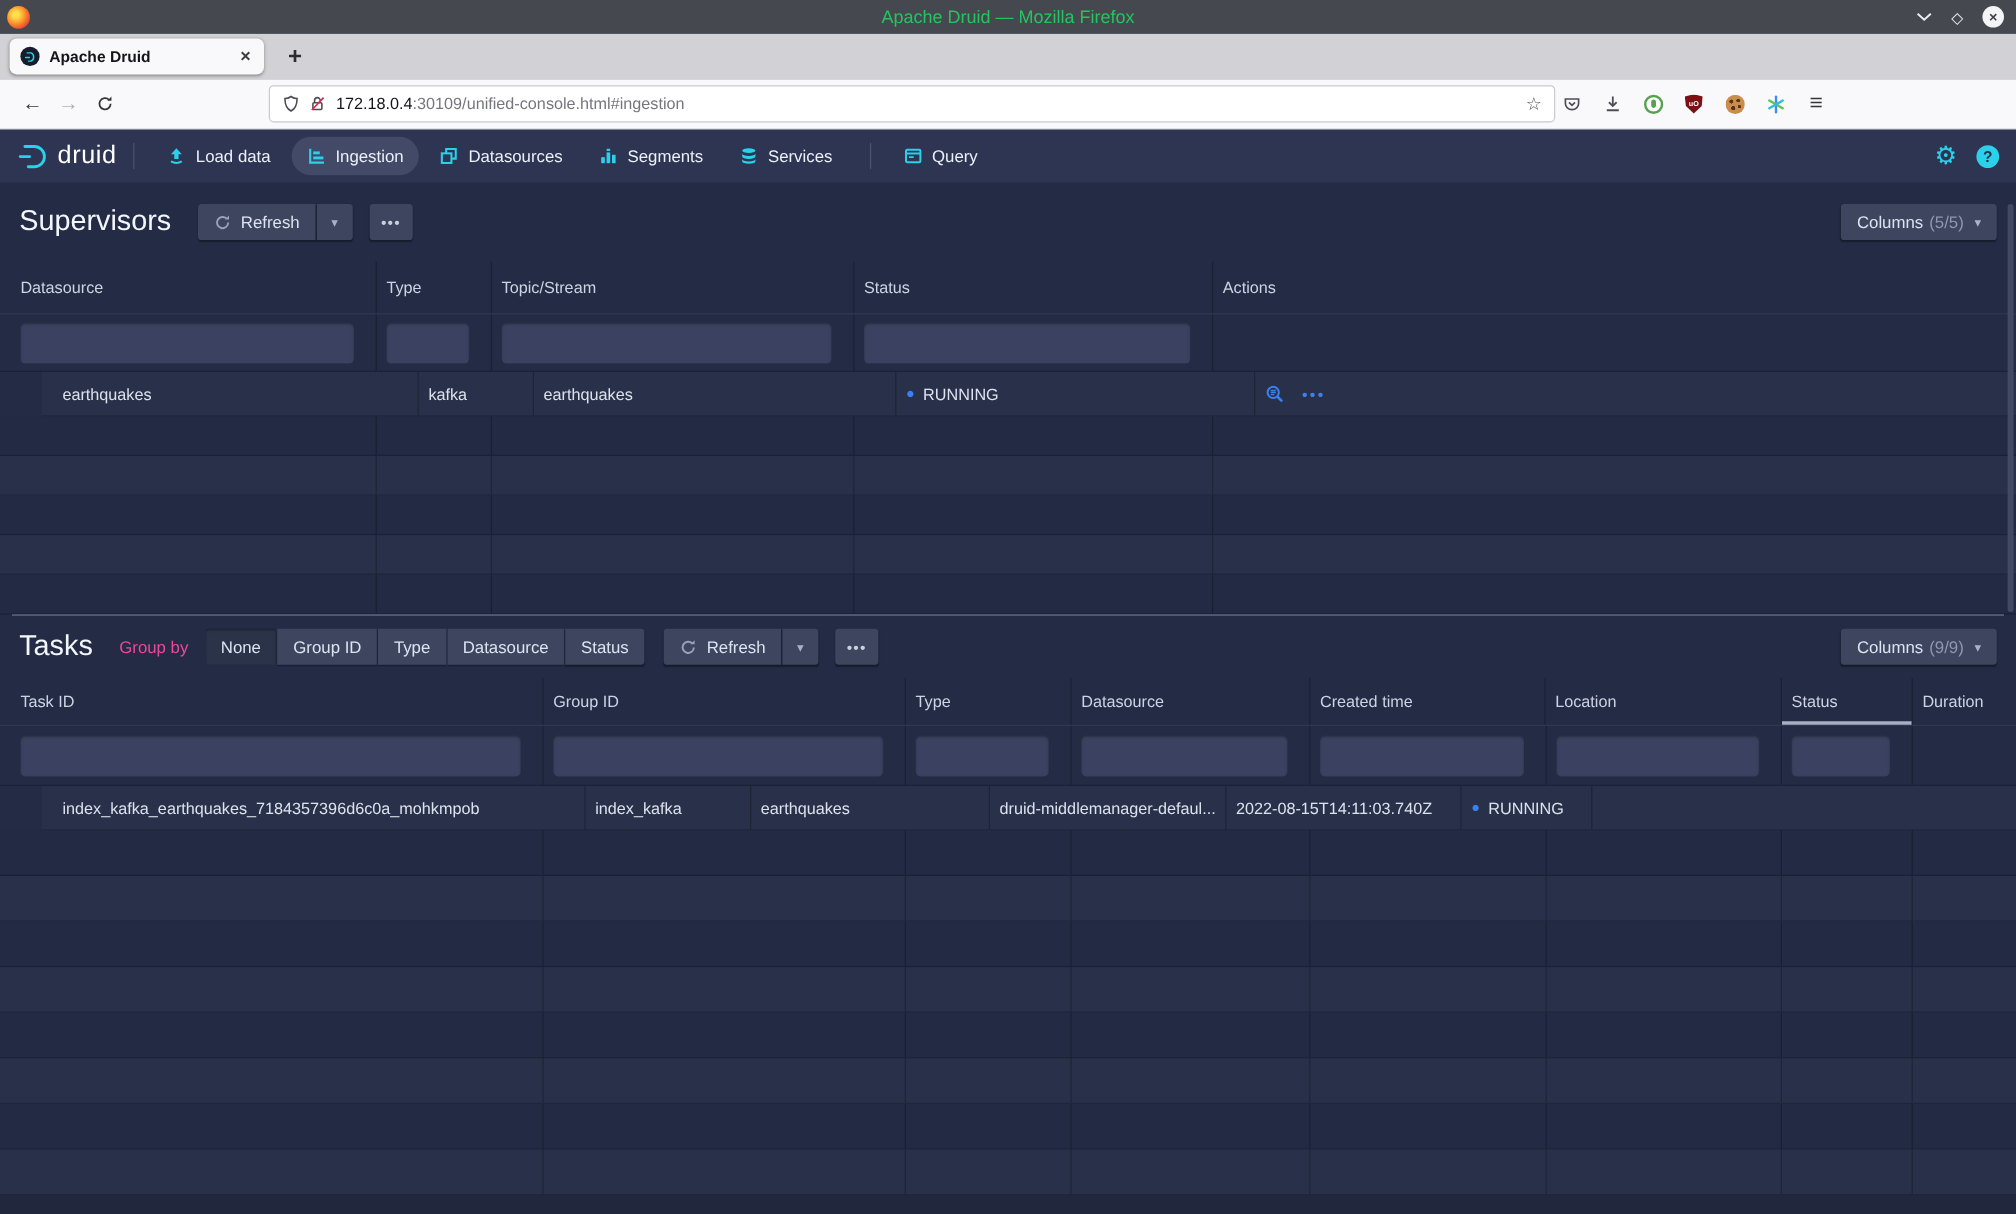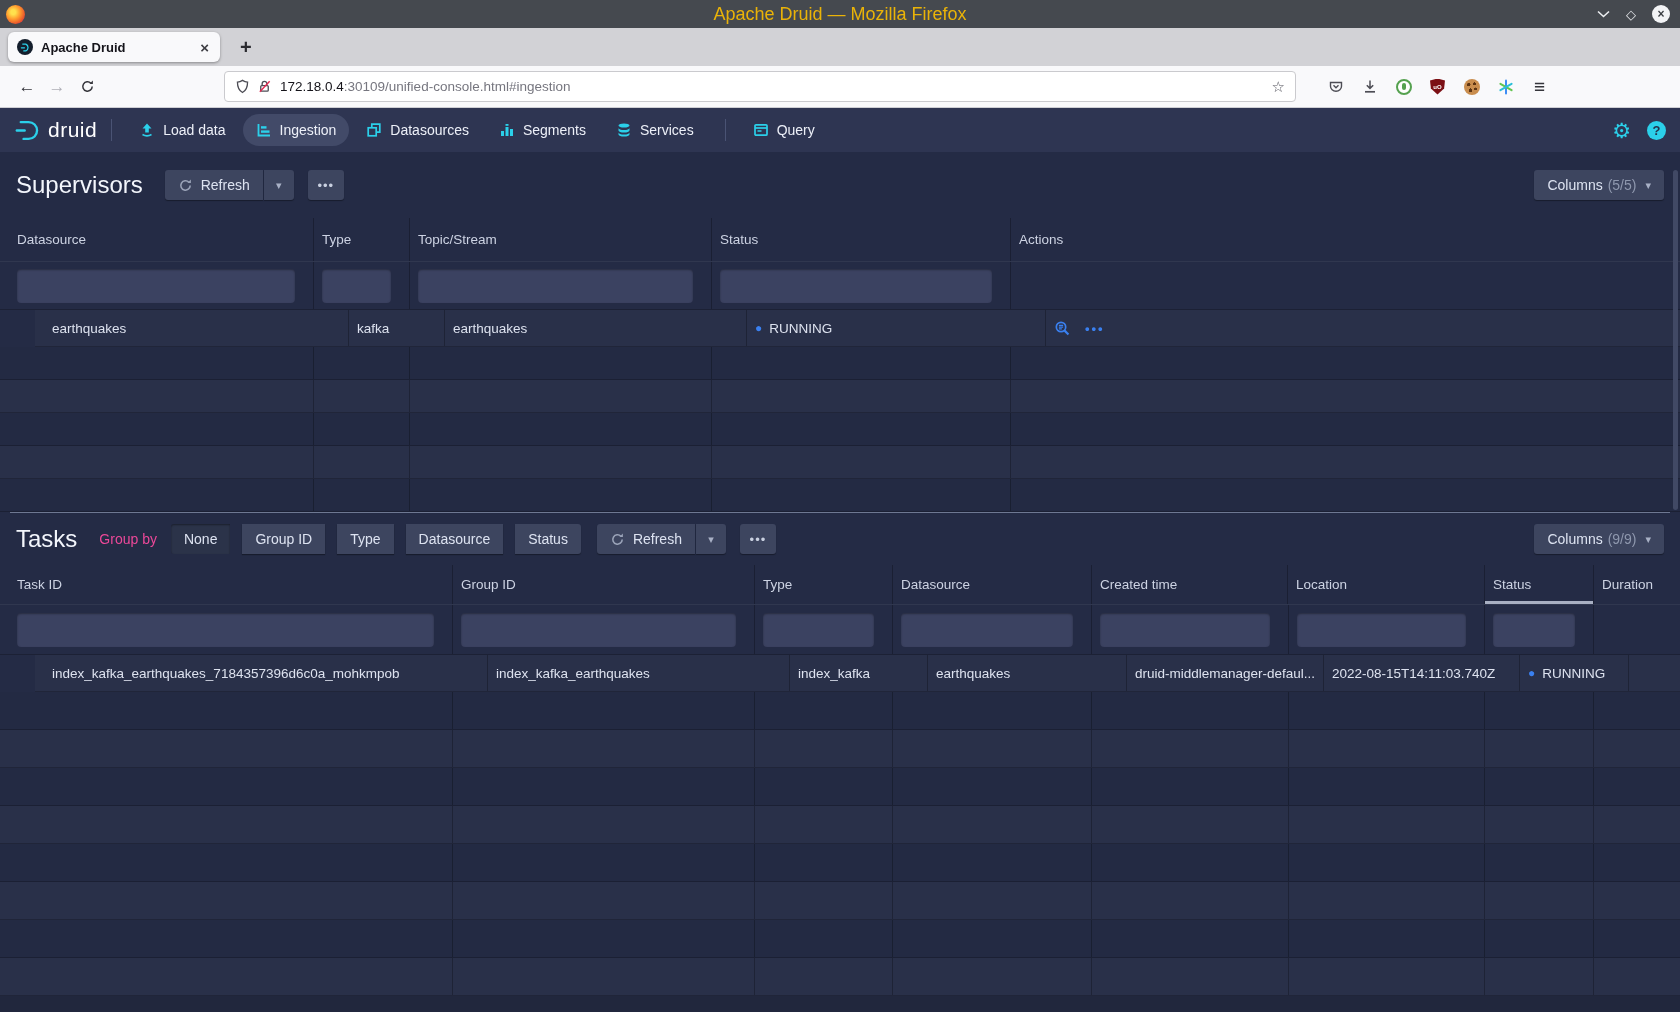--- a/index.html
+++ b/index.html
@@ -3,38 +3,38 @@
 <meta charset="utf-8">
 <style>
   * { box-sizing: border-box; margin: 0; padding: 0; }
   html,body { width:1680px; height:1012px; overflow:hidden; }
   body { font-family:"Liberation Sans", sans-serif; background:#242b45; }
 
   
   .titlebar { height:28px; background:#45494f; display:flex; align-items:center; position:relative; }
   .ff-logo { width:19px; height:19px; border-radius:50%; margin-left:6px; z-index:2;
     background: radial-gradient(circle at 38% 38%, #ffe14d 0 14%, #ff9a2e 42%, #ea5a2b 68%, #b5007f 100%); }
-  .window-title { position:absolute; left:0; right:0; text-align:center; color:#eab308; font-size:18px; }
+  .window-title { position:absolute; left:0; right:0; text-align:center; color:#22c55e; font-size:15px; }
   .win-controls { margin-left:auto; display:flex; align-items:center; gap:16px; margin-right:10px; z-index:2; }
   .win-btn { color:#eceef1; font-size:13px; display:flex; align-items:center; justify-content:center; cursor:default; }
   .win-close { width:18px; height:18px; border-radius:50%; background:#f3f4f6; color:#3c3f44; font-size:12px; font-weight:bold; }
 
   .tabstrip { height:38px; background:#d2d2d6; display:flex; align-items:center; padding-left:8px;font-weight:bold; }
   .tab { width:212px; height:30px; background:#f9f9fb; border-radius:6px; box-shadow:0 1px 3px rgba(0,0,0,.35);
     display:flex; align-items:center; padding:0 9px; }
   .tab-favicon { width:16px; height:16px; border-radius:50%; background:#141e2c; display:flex; align-items:center; justify-content:center; }
   .tab-label { font-size:13px; color:#15141a; margin-left:8px; flex:1; white-space:nowrap; overflow:hidden; }
   .tab-close { color:#3e3e44; font-size:15px; padding:0 2px; }
   .newtab { color:#2b2b30; font-size:20px; margin-left:14px; padding:0 6px; }
 
   .navtoolbar { height:42px; background:#f9f9fb; border-bottom:1px solid #cfcfd4; display:flex; align-items:center; padding:0 12px; }
   .nav-btn { width:30px; height:30px; display:flex; align-items:center; justify-content:center; font-size:17px; color:#35353b; }
   .nav-btn.disabled { color:#aeaeb6; }
   .urlbar { height:31px; background:#ffffff; border:1px solid #cacace; border-radius:4px; flex:1;
-    margin-left:122px; margin-right:26px; max-width:1072px; display:flex; align-items:center; padding:0 10px; }
+    margin-left:122px; max-width:1072px; display:flex; align-items:center; padding:0 10px; }
   .url-text { flex:1; font-size:13.5px; margin-left:8px; white-space:nowrap; overflow:hidden; }
   .url-host { color:#15141a; }
   .url-path { color:#76767f; }
   .url-star { font-size:15px; color:#55555e; }
   .toolbar-icons { display:flex; align-items:center; gap:7px; }
   .ticon { width:27px; height:27px; display:flex; align-items:center; justify-content:center; font-size:16px; color:#4d4d55; }
   .ublock { width:15px; height:16px; background:#7c1015; color:#fff; font-size:6px; font-weight:bold;
     display:flex; align-items:center; justify-content:center;
     clip-path:polygon(50% 0, 100% 12%, 94% 62%, 50% 100%, 6% 62%, 0 12%); }
   .ext-green { width:16px; height:16px; border-radius:50%; background:#fff; border:2px solid #55a14f; display:flex; align-items:center; justify-content:center; }
@@ -67,21 +67,21 @@
     box-shadow:0 1px 1px rgba(0,0,0,.35); }
   .btn .ric { margin-right:8px; display:flex; }
   .split-main { border-radius:3px 0 0 3px; }
   .split-caret { border-radius:0 3px 3px 0; margin-left:1px; width:30px; justify-content:center; padding:0; color:#a9b1c6; font-size:11px; }
   .more-btn { margin-left:14px; width:36px; justify-content:center; padding:0; letter-spacing:1px; color:#c9d0e0; font-size:13px; }
   .columns-btn { margin-left:auto; }
   .col-count { color:#8f98ae; margin-left:5px; }
   .col-caret { color:#a9b1c6; font-size:11px; margin-left:9px; }
   .groupby-label { color:#ec4899; font-size:14px; margin-right:14px; }
   .seg { display:flex; margin-right:16px; }
-  .seg .btn { border-radius:0; margin-right:12px; }
+  .seg .btn { border-radius:0; margin-right:1px; }
   .seg .btn:first-child { border-radius:3px 0 0 3px; }
   .seg .btn:last-child { border-radius:0 3px 3px 0; margin-right:0; }
   .seg .btn.active { background:#2b3349; box-shadow:inset 0 1px 2px rgba(0,0,0,.4); }
 
   .section-divider { height:1px; background:#6e7florida; background:#6e7892; margin:0 10px; }
 
   
   .tr { display:flex; width:100%; }
   .th, .td, .tf { border-right:1px solid rgba(0,0,0,.26); padding-left:8px; display:flex; align-items:center; }
   .th:last-child, .td:last-child, .tf:last-child { border-right:none; }
@@ -431,21 +431,20 @@
     <div class="tf tc5">
         <input class="filter-input" style="">
       </div>
     <div class="tf tc6">
         <input class="filter-input" style="">
       </div>
     <div class="tf tc7"></div>
   </div>
   <div class="tr data-row row-a">
     <div class="td tc0 first-col">index_kafka_earthquakes_7184357396d6c0a_mohkmpob</div>
-    <div class="td tc1">index_kafka_earthquakes</div>
     <div class="td tc2">index_kafka</div>
     <div class="td tc3">earthquakes</div>
     <div class="td tc4">druid-middlemanager-defaul...</div>
     <div class="td tc5">2022-08-15T14:11:03.740Z</div>
     <div class="td tc6">
       <span class="status-dot">●</span>
       <span>RUNNING</span>
     </div>
     <div class="td tc7"></div>
   </div>

